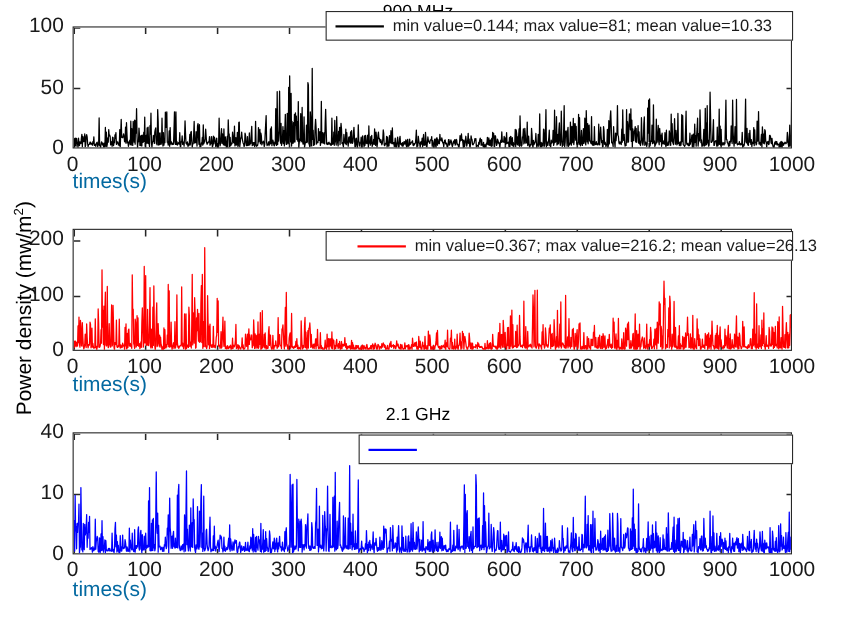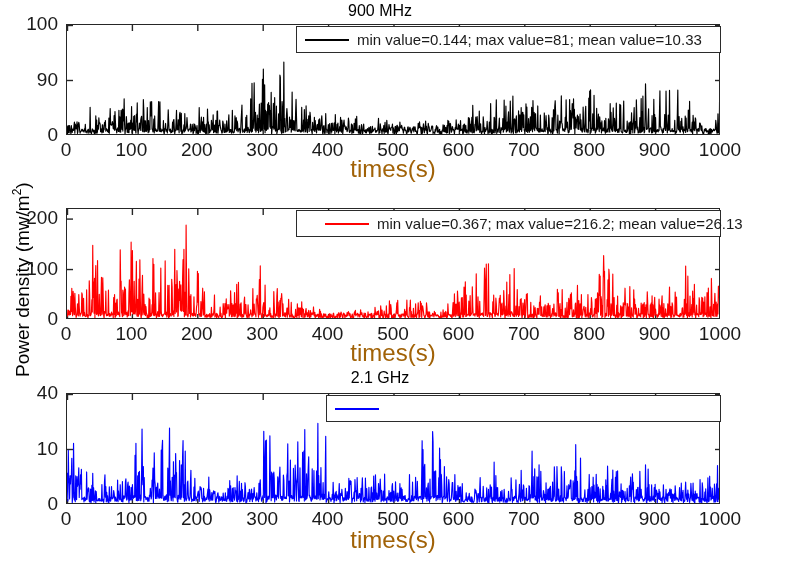--- a/index.html
+++ b/index.html
@@ -77,23 +77,23 @@
   .xtick-label {
     position: absolute;
     text-align: center;
     font-size: 19px;
     color: #1a1a1a;
     white-space: nowrap;
   }
   .xlabel {
     position: absolute;
     width: 100%;
-    text-align: center;
-    font-size: 24px;
-    color: #a16207;
+    text-align: left;
+    font-size: 19px;
+    color: #0369a1;
   }
   .legend {
     position: absolute;
     box-sizing: border-box;
     border: 1.4px solid #2b2b2b;
     background: #ffffff;
     display: flex;
     align-items: center;
     height: 27px;
     padding: 0 6px 0 8px;
@@ -154,27 +154,27 @@
             <line y1="110.5" y2="110.5" x1="0" x2="6" stroke="#262626" stroke-width="1.4"></line>
             <line y1="110.5" y2="110.5" x1="654" x2="648" stroke="#262626" stroke-width="1.4"></line>
             <line y1="55.5" y2="55.5" x1="0" x2="6" stroke="#262626" stroke-width="1.4"></line>
             <line y1="55.5" y2="55.5" x1="654" x2="648" stroke="#262626" stroke-width="1.4"></line>
             <line y1="0.5" y2="0.5" x1="0" x2="6" stroke="#262626" stroke-width="1.4"></line>
             <line y1="0.5" y2="0.5" x1="654" x2="648" stroke="#262626" stroke-width="1.4"></line>
           </g>
           <path d="M0.00 101.31 L0.44 108.56 L0.87 100.83 L1.31 107.44 L1.75 100.68 L2.18 107.81 L2.62 100.69 L3.05 105.06 L3.49 105.62 L3.93 109.14 L4.36 100.47 L4.80 105.42 L5.24 107.43 L5.67 103.96 L6.11 105.40 L6.54 105.47 L6.98 100.72 L7.42 97.17 L7.85 108.28 L8.29 99.01 L8.73 101.29 L9.16 103.84 L9.60 101.49 L10.03 96.81 L10.47 108.37 L10.91 106.79 L11.34 98.86 L11.78 97.40 L12.22 99.45 L12.65 105.34 L13.09 108.23 L13.53 106.40 L13.96 106.26 L14.40 106.02 L14.83 104.24 L15.27 104.22 L15.71 106.13 L16.14 105.30 L16.58 105.92 L17.02 107.06 L17.45 103.76 L17.89 105.58 L18.32 99.36 L18.76 107.24 L19.20 106.86 L19.63 106.21 L20.07 108.06 L20.51 105.66 L20.94 104.72 L21.38 104.28 L21.81 108.21 L22.25 106.84 L22.69 106.45 L23.12 82.25 L23.56 107.21 L24.00 107.50 L24.43 109.16 L24.87 106.06 L25.30 103.93 L25.74 104.79 L26.18 106.74 L26.61 105.20 L27.05 107.74 L27.49 108.99 L27.92 105.14 L28.36 108.14 L28.80 90.89 L29.23 107.85 L29.67 95.11 L30.10 108.23 L30.54 105.93 L30.98 100.36 L31.41 104.28 L31.85 92.81 L32.29 98.63 L32.72 97.78 L33.16 99.33 L33.59 106.72 L34.03 105.35 L34.47 103.79 L34.90 107.97 L35.34 99.72 L35.78 99.99 L36.21 107.40 L36.65 105.16 L37.08 104.71 L37.52 97.55 L37.96 100.71 L38.39 95.59 L38.83 106.22 L39.27 103.49 L39.70 105.20 L40.14 104.26 L40.58 106.64 L41.01 105.31 L41.45 107.39 L41.88 92.96 L42.32 108.30 L42.76 96.04 L43.19 83.47 L43.63 99.77 L44.07 99.38 L44.50 100.27 L44.94 98.74 L45.37 96.68 L45.81 98.88 L46.25 103.78 L46.68 103.95 L47.12 90.65 L47.56 105.27 L47.99 86.53 L48.43 97.01 L48.86 104.81 L49.30 104.07 L49.74 108.00 L50.17 105.09 L50.61 103.39 L51.05 102.50 L51.48 106.47 L51.92 85.23 L52.35 106.85 L52.79 91.85 L53.23 98.73 L53.66 107.23 L54.10 85.35 L54.54 92.74 L54.97 104.31 L55.41 84.13 L55.85 106.07 L56.28 84.93 L56.72 95.95 L57.15 73.81 L57.59 99.16 L58.03 109.03 L58.46 103.93 L58.90 103.93 L59.34 91.48 L59.77 97.72 L60.21 107.23 L60.64 98.80 L61.08 107.42 L61.52 98.10 L61.95 107.75 L62.39 97.93 L62.83 104.33 L63.26 104.30 L63.70 95.32 L64.13 103.59 L64.57 81.46 L65.01 108.03 L65.44 105.09 L65.88 98.15 L66.32 105.03 L66.75 91.22 L67.19 105.15 L67.63 90.53 L68.06 105.45 L68.50 105.22 L68.93 108.08 L69.37 89.27 L69.81 96.99 L70.24 77.93 L70.68 104.77 L71.12 108.79 L71.55 104.21 L71.99 103.46 L72.42 98.15 L72.86 102.52 L73.30 105.40 L73.73 95.08 L74.17 92.66 L74.61 91.27 L75.04 105.14 L75.48 105.83 L75.91 106.75 L76.35 74.63 L76.79 85.41 L77.22 106.88 L77.66 95.92 L78.10 106.49 L78.53 95.84 L78.97 104.83 L79.40 106.34 L79.84 104.53 L80.28 82.47 L80.71 102.73 L81.15 107.75 L81.59 95.55 L82.02 107.00 L82.46 102.76 L82.90 104.75 L83.33 76.84 L83.77 90.90 L84.20 82.25 L84.64 76.61 L85.08 104.29 L85.51 104.42 L85.95 106.93 L86.39 103.28 L86.82 94.01 L87.26 108.01 L87.69 90.95 L88.13 105.93 L88.57 103.75 L89.00 104.33 L89.44 106.46 L89.88 105.39 L90.31 106.27 L90.75 106.06 L91.18 92.82 L91.62 76.64 L92.06 103.77 L92.49 106.30 L92.93 76.82 L93.37 106.32 L93.80 103.62 L94.24 106.89 L94.68 105.86 L95.11 104.78 L95.55 105.28 L95.98 106.07 L96.42 95.60 L96.86 108.22 L97.29 108.43 L97.73 103.65 L98.17 104.03 L98.60 98.45 L99.04 106.24 L99.47 104.77 L99.91 104.32 L100.35 107.94 L100.78 99.59 L101.22 84.89 L101.66 96.30 L102.09 105.28 L102.53 104.50 L102.96 106.51 L103.40 103.97 L103.84 108.00 L104.27 105.75 L104.71 107.49 L105.15 105.12 L105.58 97.13 L106.02 106.71 L106.45 95.37 L106.89 94.51 L107.33 103.18 L107.76 108.68 L108.20 105.10 L108.64 105.67 L109.07 97.30 L109.51 85.39 L109.95 105.04 L110.38 103.48 L110.82 104.66 L111.25 94.70 L111.69 103.22 L112.13 107.80 L112.56 89.48 L113.00 87.36 L113.44 99.68 L113.87 106.21 L114.31 88.40 L114.74 108.44 L115.18 108.24 L115.62 108.20 L116.05 104.94 L116.49 105.75 L116.93 99.95 L117.36 106.91 L117.80 88.47 L118.23 105.81 L118.67 104.21 L119.11 104.02 L119.54 100.82 L119.98 92.47 L120.42 99.35 L120.85 104.54 L121.29 106.14 L121.73 105.50 L122.16 104.25 L122.60 103.89 L123.03 104.19 L123.47 99.17 L123.91 106.95 L124.34 105.92 L124.78 105.69 L125.22 99.24 L125.65 103.53 L126.09 108.56 L126.52 107.39 L126.96 98.86 L127.40 105.71 L127.83 99.57 L128.27 101.34 L128.71 103.73 L129.14 108.38 L129.58 104.67 L130.01 100.60 L130.45 108.01 L130.89 105.54 L131.32 108.95 L131.76 105.43 L132.20 82.49 L132.63 101.30 L133.07 107.59 L133.51 105.34 L133.94 97.83 L134.38 91.97 L134.81 105.29 L135.25 96.72 L135.69 104.75 L136.12 106.62 L136.56 92.25 L137.00 106.24 L137.43 107.25 L137.87 99.46 L138.30 105.31 L138.74 108.86 L139.18 105.45 L139.61 98.99 L140.05 108.76 L140.49 84.09 L140.92 97.17 L141.36 96.80 L141.79 108.35 L142.23 99.92 L142.67 107.42 L143.10 106.72 L143.54 104.94 L143.98 105.71 L144.41 95.21 L144.85 99.29 L145.28 104.41 L145.72 104.99 L146.16 89.73 L146.59 107.66 L147.03 104.83 L147.47 100.16 L147.90 106.94 L148.34 105.71 L148.78 95.31 L149.21 108.04 L149.65 107.65 L150.08 86.30 L150.52 86.04 L150.96 108.24 L151.39 104.62 L151.83 100.43 L152.27 100.49 L152.70 95.16 L153.14 100.24 L153.57 103.05 L154.01 104.92 L154.45 105.91 L154.88 108.11 L155.32 107.54 L155.76 95.97 L156.19 97.81 L156.63 104.73 L157.06 107.22 L157.50 107.51 L157.94 99.12 L158.37 107.13 L158.81 105.97 L159.25 107.03 L159.68 95.85 L160.12 106.69 L160.56 103.79 L160.99 105.44 L161.43 96.40 L161.86 89.87 L162.30 107.48 L162.74 104.35 L163.17 106.95 L163.61 104.57 L164.05 104.69 L164.48 108.19 L164.92 106.50 L165.35 85.29 L165.79 106.46 L166.23 107.97 L166.66 107.03 L167.10 107.42 L167.54 105.27 L167.97 90.92 L168.41 103.95 L168.84 94.17 L169.28 92.69 L169.72 105.73 L170.15 96.01 L170.59 98.45 L171.03 106.81 L171.46 104.74 L171.90 104.93 L172.33 103.25 L172.77 104.57 L173.21 108.17 L173.64 106.39 L174.08 96.27 L174.52 87.91 L174.95 80.01 L175.39 104.75 L175.83 107.34 L176.26 106.34 L176.70 106.24 L177.13 104.05 L177.57 107.46 L178.01 103.78 L178.44 106.08 L178.88 92.26 L179.32 105.42 L179.75 90.30 L180.19 107.46 L180.62 103.95 L181.06 102.39 L181.50 104.30 L181.93 106.76 L182.37 107.68 L182.81 104.09 L183.24 105.54 L183.68 73.86 L184.11 106.82 L184.55 107.16 L184.99 58.26 L185.42 106.32 L185.86 95.22 L186.30 103.19 L186.73 90.05 L187.17 57.85 L187.61 94.19 L188.04 105.13 L188.48 87.21 L188.91 107.11 L189.35 104.97 L189.79 101.34 L190.22 90.05 L190.66 105.48 L191.10 93.69 L191.53 107.63 L191.97 92.20 L192.40 78.96 L192.84 102.76 L193.28 106.31 L193.71 105.95 L194.15 77.97 L194.59 101.67 L195.02 105.76 L195.46 54.38 L195.89 104.72 L196.33 43.98 L196.77 79.23 L197.20 104.19 L197.64 59.81 L198.08 107.75 L198.51 85.38 L198.95 104.48 L199.38 105.43 L199.82 86.59 L200.26 104.13 L200.69 78.97 L201.13 103.99 L201.57 77.63 L202.00 88.97 L202.44 80.54 L202.88 101.91 L203.31 85.75 L203.75 103.34 L204.18 67.32 L204.62 109.24 L205.06 104.34 L205.49 101.25 L205.93 102.53 L206.37 78.39 L206.80 104.06 L207.24 102.06 L207.67 72.68 L208.11 104.01 L208.55 106.08 L208.98 105.22 L209.42 81.18 L209.86 108.75 L210.29 106.52 L210.73 104.02 L211.16 104.43 L211.60 88.87 L212.04 104.68 L212.47 103.62 L212.91 50.11 L213.35 52.38 L213.78 105.32 L214.22 106.69 L214.66 108.38 L215.09 76.63 L215.53 83.19 L215.96 107.65 L216.40 107.68 L216.84 37.09 L217.27 101.77 L217.71 93.32 L218.15 107.17 L218.58 103.68 L219.02 106.44 L219.45 90.62 L219.89 83.46 L220.33 90.65 L220.76 106.00 L221.20 104.60 L221.64 103.79 L222.07 104.61 L222.51 92.04 L222.94 102.51 L223.38 102.52 L223.82 94.76 L224.25 107.15 L224.69 104.14 L225.13 67.11 L225.56 104.74 L226.00 103.31 L226.43 95.55 L226.87 105.34 L227.31 103.19 L227.74 95.90 L228.18 105.86 L228.62 87.34 L229.05 74.38 L229.49 92.04 L229.93 105.75 L230.36 106.19 L230.80 106.40 L231.23 104.79 L231.67 106.10 L232.11 104.26 L232.54 105.81 L232.98 105.84 L233.42 106.92 L233.85 105.05 L234.29 107.01 L234.72 82.34 L235.16 106.13 L235.60 106.07 L236.03 104.81 L236.47 95.07 L236.91 107.05 L237.34 84.46 L237.78 103.03 L238.21 104.10 L238.65 106.84 L239.09 80.94 L239.52 96.83 L239.96 104.82 L240.40 107.61 L240.83 94.40 L241.27 102.78 L241.71 90.77 L242.14 106.49 L242.58 95.33 L243.01 87.20 L243.45 92.01 L243.89 105.35 L244.32 104.57 L244.76 106.63 L245.20 108.60 L245.63 97.27 L246.07 102.83 L246.50 104.60 L246.94 105.65 L247.38 92.30 L247.81 106.51 L248.25 95.54 L248.69 104.12 L249.12 104.77 L249.56 107.91 L249.99 100.17 L250.43 99.40 L250.87 103.71 L251.30 105.04 L251.74 94.81 L252.18 105.21 L252.61 93.74 L253.05 103.75 L253.48 105.31 L253.92 103.69 L254.36 95.38 L254.79 90.84 L255.23 100.16 L255.67 108.44 L256.10 108.44 L256.54 101.17 L256.98 100.67 L257.41 106.93 L257.85 108.99 L258.28 106.86 L258.72 88.52 L259.16 104.07 L259.59 104.25 L260.03 107.89 L260.47 104.91 L260.90 104.96 L261.34 99.63 L261.77 107.09 L262.21 108.82 L262.65 98.54 L263.08 105.78 L263.52 104.66 L263.96 108.33 L264.39 98.45 L264.83 107.04 L265.26 97.98 L265.70 105.13 L266.14 103.69 L266.57 105.54 L267.01 98.34 L267.45 97.80 L267.88 108.92 L268.32 89.48 L268.76 105.15 L269.19 103.76 L269.63 107.03 L270.06 99.27 L270.50 105.61 L270.94 97.99 L271.37 108.10 L271.81 106.15 L272.25 105.51 L272.68 101.68 L273.12 106.24 L273.55 92.27 L273.99 101.96 L274.43 107.20 L274.86 95.04 L275.30 99.87 L275.74 108.66 L276.17 105.05 L276.61 98.32 L277.04 95.14 L277.48 101.11 L277.92 100.63 L278.35 103.71 L278.79 104.60 L279.23 101.94 L279.66 103.91 L280.10 106.60 L280.54 105.34 L280.97 102.14 L281.41 93.17 L281.84 96.29 L282.28 106.74 L282.72 107.54 L283.15 106.21 L283.59 105.10 L284.03 105.92 L284.46 98.95 L284.90 108.50 L285.33 99.76 L285.77 105.43 L286.21 107.77 L286.64 107.71 L287.08 98.30 L287.52 103.70 L287.95 104.97 L288.39 93.84 L288.82 104.62 L289.26 105.62 L289.70 91.29 L290.13 105.67 L290.57 105.75 L291.01 104.62 L291.44 108.20 L291.88 105.64 L292.31 100.48 L292.75 108.55 L293.19 105.26 L293.62 108.69 L294.06 102.93 L294.50 99.63 L294.93 105.19 L295.37 108.70 L295.81 108.34 L296.24 101.15 L296.68 99.01 L297.11 105.89 L297.55 106.41 L297.99 105.48 L298.42 107.62 L298.86 104.60 L299.30 107.99 L299.73 106.63 L300.17 104.10 L300.60 103.70 L301.04 106.07 L301.48 105.37 L301.91 102.27 L302.35 107.59 L302.79 108.54 L303.22 102.45 L303.66 101.64 L304.09 108.04 L304.53 107.73 L304.97 107.31 L305.40 101.40 L305.84 106.31 L306.28 106.00 L306.71 104.96 L307.15 104.28 L307.59 104.11 L308.02 102.94 L308.46 106.71 L308.89 107.43 L309.33 105.65 L309.77 106.67 L310.20 105.35 L310.64 105.20 L311.08 100.44 L311.51 93.23 L311.95 108.46 L312.38 105.58 L312.82 107.75 L313.26 98.87 L313.69 102.61 L314.13 105.01 L314.57 105.90 L315.00 108.72 L315.44 104.17 L315.87 103.81 L316.31 106.12 L316.75 100.68 L317.18 108.46 L317.62 102.44 L318.06 97.28 L318.49 107.07 L318.93 105.57 L319.36 106.94 L319.80 95.31 L320.24 101.69 L320.67 108.17 L321.11 108.47 L321.55 104.34 L321.98 99.48 L322.42 102.49 L322.86 104.11 L323.29 103.99 L323.73 105.43 L324.16 102.25 L324.60 102.25 L325.04 102.27 L325.47 99.18 L325.91 107.89 L326.35 102.82 L326.78 105.17 L327.22 105.60 L327.65 108.94 L328.09 101.64 L328.53 101.41 L328.96 107.06 L329.40 109.18 L329.84 100.46 L330.27 100.30 L330.71 106.90 L331.14 101.71 L331.58 104.14 L332.02 105.62 L332.45 105.65 L332.89 97.13 L333.33 102.10 L333.76 102.41 L334.20 103.11 L334.64 100.42 L335.07 102.44 L335.51 104.98 L335.94 104.80 L336.38 108.27 L336.82 104.57 L337.25 102.52 L337.69 102.21 L338.13 105.77 L338.56 104.96 L339.00 105.29 L339.43 108.39 L339.87 108.43 L340.31 107.36 L340.74 102.04 L341.18 101.95 L341.62 106.85 L342.05 105.88 L342.49 103.86 L342.92 102.24 L343.36 103.82 L343.80 106.75 L344.23 108.28 L344.67 106.73 L345.11 104.03 L345.54 103.15 L345.98 105.07 L346.41 101.87 L346.85 106.93 L347.29 104.99 L347.72 101.74 L348.16 102.19 L348.60 106.54 L349.03 105.86 L349.47 106.73 L349.91 108.62 L350.34 108.56 L350.78 104.74 L351.21 98.25 L351.65 103.06 L352.09 102.56 L352.52 96.81 L352.96 102.32 L353.40 101.73 L353.83 105.12 L354.27 109.19 L354.70 102.34 L355.14 108.49 L355.58 107.02 L356.01 102.92 L356.45 98.87 L356.89 103.22 L357.32 107.80 L357.76 105.42 L358.19 102.14 L358.63 96.15 L359.07 105.33 L359.50 101.43 L359.94 107.76 L360.38 108.79 L360.81 105.18 L361.25 98.44 L361.69 101.28 L362.12 101.88 L362.56 106.29 L362.99 106.69 L363.43 105.86 L363.87 105.35 L364.30 103.87 L364.74 101.03 L365.18 102.65 L365.61 101.02 L366.05 108.46 L366.48 106.97 L366.92 107.65 L367.36 107.33 L367.79 108.42 L368.23 104.43 L368.67 106.25 L369.10 102.35 L369.54 100.57 L369.97 101.89 L370.41 107.09 L370.85 101.99 L371.28 106.61 L371.72 106.44 L372.16 108.04 L372.59 104.39 L373.03 109.39 L373.46 109.38 L373.90 106.46 L374.34 108.21 L374.77 108.79 L375.21 105.10 L375.65 106.07 L376.08 99.84 L376.52 106.16 L376.96 106.68 L377.39 100.41 L377.83 106.62 L378.26 107.15 L378.70 102.26 L379.14 107.03 L379.57 108.04 L380.01 100.70 L380.45 107.65 L380.88 95.28 L381.32 100.33 L381.75 96.25 L382.19 108.19 L382.63 108.35 L383.06 98.27 L383.50 98.83 L383.94 104.14 L384.37 107.25 L384.81 106.00 L385.24 101.52 L385.68 102.50 L386.12 105.04 L386.55 104.54 L386.99 106.23 L387.43 108.93 L387.86 104.98 L388.30 102.44 L388.74 104.52 L389.17 94.79 L389.61 102.58 L390.04 104.07 L390.48 104.30 L390.92 103.25 L391.35 99.01 L391.79 104.49 L392.23 100.39 L392.66 106.35 L393.10 104.75 L393.53 95.58 L393.97 105.45 L394.41 105.24 L394.84 104.62 L395.28 104.20 L395.72 108.36 L396.15 100.23 L396.59 108.07 L397.02 99.19 L397.46 99.06 L397.90 106.18 L398.33 106.97 L398.77 100.23 L399.21 107.60 L399.64 104.72 L400.08 108.25 L400.52 105.90 L400.95 105.97 L401.39 92.66 L401.82 108.25 L402.26 92.98 L402.70 96.65 L403.13 106.20 L403.57 99.39 L404.01 107.06 L404.44 99.37 L404.88 92.27 L405.31 108.02 L405.75 80.24 L406.19 96.73 L406.62 107.51 L407.06 107.84 L407.50 106.88 L407.93 99.38 L408.37 99.32 L408.80 92.12 L409.24 105.82 L409.68 104.55 L410.11 91.61 L410.55 97.45 L410.99 105.09 L411.42 104.83 L411.86 104.67 L412.29 85.97 L412.73 107.36 L413.17 103.99 L413.60 98.82 L414.04 106.62 L414.48 108.68 L414.91 107.76 L415.35 106.15 L415.79 106.64 L416.22 91.73 L416.66 97.86 L417.09 107.20 L417.53 108.94 L417.97 102.61 L418.40 106.48 L418.84 105.65 L419.28 104.44 L419.71 103.46 L420.15 96.30 L420.58 104.06 L421.02 108.93 L421.46 107.10 L421.89 106.41 L422.33 97.15 L422.77 108.03 L423.20 105.53 L423.64 78.58 L424.07 105.16 L424.51 108.58 L424.95 104.34 L425.38 108.40 L425.82 105.05 L426.26 107.44 L426.69 107.76 L427.13 92.39 L427.57 93.04 L428.00 107.87 L428.44 105.35 L428.87 95.59 L429.31 74.71 L429.75 108.48 L430.18 104.11 L430.62 104.25 L431.06 107.23 L431.49 104.16 L431.93 100.01 L432.36 93.19 L432.80 107.46 L433.24 106.70 L433.67 108.45 L434.11 102.47 L434.55 105.20 L434.98 103.71 L435.42 104.27 L435.85 93.49 L436.29 107.21 L436.73 105.44 L437.16 75.19 L437.60 104.34 L438.04 103.99 L438.47 103.45 L438.91 81.06 L439.34 106.90 L439.78 105.91 L440.22 97.10 L440.65 105.72 L441.09 92.86 L441.53 86.78 L441.96 104.44 L442.40 107.23 L442.84 103.72 L443.27 76.07 L443.71 97.30 L444.14 108.10 L444.58 104.99 L445.02 107.04 L445.45 92.62 L445.89 71.04 L446.33 108.39 L446.76 104.80 L447.20 94.51 L447.63 93.92 L448.07 96.79 L448.51 107.84 L448.94 94.80 L449.38 90.79 L449.82 107.99 L450.25 105.19 L450.69 106.77 L451.12 105.79 L451.56 85.93 L452.00 103.12 L452.43 106.92 L452.87 89.84 L453.31 102.58 L453.74 104.77 L454.18 82.54 L454.62 106.45 L455.05 102.46 L455.49 87.29 L455.92 87.50 L456.36 102.37 L456.80 89.94 L457.23 105.32 L457.67 106.60 L458.11 105.09 L458.54 104.35 L458.98 78.93 L459.41 106.41 L459.85 82.02 L460.29 101.98 L460.72 107.50 L461.16 105.71 L461.60 93.56 L462.03 102.88 L462.47 107.12 L462.90 103.11 L463.34 91.85 L463.78 105.44 L464.21 102.71 L464.65 82.32 L465.09 103.26 L465.52 106.80 L465.96 75.61 L466.39 91.77 L466.83 104.06 L467.27 87.45 L467.70 105.70 L468.14 90.33 L468.58 88.69 L469.01 103.04 L469.45 103.29 L469.89 104.21 L470.32 105.62 L470.76 80.95 L471.19 105.39 L471.63 106.99 L472.07 103.55 L472.50 107.04 L472.94 107.11 L473.38 90.12 L473.81 105.93 L474.25 106.38 L474.68 106.04 L475.12 103.78 L475.56 106.37 L475.99 105.74 L476.43 106.73 L476.87 106.36 L477.30 87.95 L477.74 103.80 L478.17 106.77 L478.61 97.97 L479.05 90.67 L479.48 98.68 L479.92 104.67 L480.36 102.73 L480.79 108.53 L481.23 108.25 L481.67 90.09 L482.10 93.66 L482.54 106.18 L482.97 104.12 L483.41 105.03 L483.85 108.26 L484.28 106.81 L484.72 106.42 L485.16 92.70 L485.59 109.10 L486.03 107.43 L486.46 84.70 L486.90 105.82 L487.34 95.32 L487.77 81.37 L488.21 75.70 L488.65 89.20 L489.08 104.81 L489.52 104.33 L489.95 105.40 L490.39 108.06 L490.83 90.17 L491.26 102.71 L491.70 103.79 L492.14 108.89 L492.57 96.00 L493.01 102.92 L493.44 97.51 L493.88 95.69 L494.32 70.92 L494.75 98.02 L495.19 98.87 L495.63 104.53 L496.06 105.86 L496.50 104.01 L496.94 104.12 L497.37 105.77 L497.81 106.39 L498.24 92.28 L498.68 104.22 L499.12 74.87 L499.55 97.45 L499.99 102.70 L500.43 97.11 L500.86 104.89 L501.30 107.89 L501.73 105.70 L502.17 107.17 L502.61 74.59 L503.04 104.62 L503.48 85.50 L503.92 91.20 L504.35 104.17 L504.79 90.62 L505.22 78.52 L505.66 83.20 L506.10 92.96 L506.53 73.89 L506.97 103.60 L507.41 84.32 L507.84 108.85 L508.28 92.18 L508.72 96.16 L509.15 102.87 L509.59 94.88 L510.02 93.61 L510.46 90.02 L510.90 104.02 L511.33 91.61 L511.77 104.37 L512.21 97.34 L512.64 98.49 L513.08 89.10 L513.51 105.02 L513.95 94.84 L514.39 105.82 L514.82 103.37 L515.26 107.27 L515.70 104.19 L516.13 82.00 L516.57 97.67 L517.00 104.62 L517.44 106.99 L517.88 103.19 L518.31 87.48 L518.75 81.28 L519.19 107.06 L519.62 105.23 L520.06 104.16 L520.49 105.98 L520.93 107.99 L521.37 105.84 L521.80 73.20 L522.24 95.98 L522.68 66.10 L523.11 103.91 L523.55 64.93 L523.99 107.52 L524.42 104.42 L524.86 103.13 L525.29 103.39 L525.73 88.73 L526.17 105.61 L526.60 102.64 L527.04 70.31 L527.48 105.17 L527.91 103.17 L528.35 108.12 L528.78 106.71 L529.22 105.91 L529.66 83.36 L530.09 104.79 L530.53 103.37 L530.97 96.63 L531.40 89.09 L531.84 103.76 L532.27 106.58 L532.71 91.81 L533.15 98.22 L533.58 103.83 L534.02 97.82 L534.46 108.00 L534.89 95.94 L535.33 104.59 L535.77 105.87 L536.20 104.60 L536.64 102.94 L537.07 106.04 L537.51 95.66 L537.95 106.02 L538.38 108.35 L538.82 93.34 L539.26 106.93 L539.69 107.13 L540.13 106.25 L540.56 103.91 L541.00 107.03 L541.44 93.93 L541.87 96.71 L542.31 104.25 L542.75 107.13 L543.18 78.68 L543.62 103.22 L544.05 87.44 L544.49 104.23 L544.93 105.52 L545.36 106.49 L545.80 97.63 L546.24 82.93 L546.67 97.69 L547.11 106.02 L547.55 93.44 L547.98 98.57 L548.42 106.68 L548.85 105.38 L549.29 78.18 L549.73 105.31 L550.16 104.18 L550.60 107.30 L551.04 106.36 L551.47 103.95 L551.91 107.38 L552.34 104.64 L552.78 79.32 L553.22 103.75 L553.65 80.19 L554.09 106.17 L554.53 106.84 L554.96 107.42 L555.40 108.03 L555.83 107.05 L556.27 91.56 L556.71 76.09 L557.14 105.08 L557.58 106.30 L558.02 106.60 L558.45 105.16 L558.89 107.48 L559.32 106.76 L559.76 107.34 L560.20 96.08 L560.63 106.06 L561.07 102.31 L561.51 103.65 L561.94 97.78 L562.38 108.65 L562.82 98.41 L563.25 96.92 L563.69 108.67 L564.12 104.24 L564.56 87.74 L565.00 104.52 L565.43 98.38 L565.87 107.87 L566.31 98.00 L566.74 92.19 L567.18 82.46 L567.61 107.81 L568.05 104.04 L568.49 96.22 L568.92 103.14 L569.36 74.89 L569.80 90.92 L570.23 104.75 L570.67 102.16 L571.10 108.02 L571.54 107.63 L571.98 107.60 L572.41 102.00 L572.85 92.57 L573.29 107.74 L573.72 102.67 L574.16 73.48 L574.60 107.08 L575.03 86.85 L575.47 106.20 L575.90 71.12 L576.34 104.96 L576.78 102.28 L577.21 107.89 L577.65 106.74 L578.09 92.49 L578.52 58.77 L578.96 80.55 L579.39 104.20 L579.83 104.47 L580.27 103.25 L580.70 103.21 L581.14 93.99 L581.58 83.81 L582.01 107.08 L582.45 107.19 L582.88 103.77 L583.32 103.36 L583.76 102.96 L584.19 104.43 L584.63 107.92 L585.07 90.62 L585.50 107.65 L585.94 106.67 L586.37 104.00 L586.81 74.21 L587.25 106.32 L587.68 89.58 L588.12 106.92 L588.56 92.53 L588.99 106.50 L589.43 106.89 L589.87 106.41 L590.30 104.54 L590.74 105.37 L591.17 106.85 L591.61 104.64 L592.05 105.77 L592.48 87.34 L592.92 65.94 L593.36 101.88 L593.79 101.82 L594.23 104.76 L594.66 105.05 L595.10 106.65 L595.54 108.11 L595.97 103.77 L596.41 107.45 L596.85 103.15 L597.28 104.06 L597.72 89.48 L598.15 90.89 L598.59 105.45 L599.03 65.97 L599.46 94.84 L599.90 103.42 L600.34 107.85 L600.77 102.24 L601.21 90.16 L601.65 105.28 L602.08 104.34 L602.52 65.42 L602.95 105.01 L603.39 106.67 L603.83 105.81 L604.26 106.32 L604.70 105.75 L605.14 103.68 L605.57 106.42 L606.01 106.76 L606.44 105.53 L606.88 106.59 L607.32 105.25 L607.75 95.32 L608.19 109.04 L608.63 106.47 L609.06 107.83 L609.50 107.17 L609.93 104.72 L610.37 87.34 L610.81 65.06 L611.24 103.37 L611.68 104.89 L612.12 91.69 L612.55 105.64 L612.99 106.95 L613.42 107.07 L613.86 96.35 L614.30 104.30 L614.73 93.43 L615.17 102.90 L615.61 106.22 L616.04 101.92 L616.48 108.17 L616.92 104.78 L617.35 104.10 L617.79 105.60 L618.22 90.96 L618.66 107.42 L619.10 93.01 L619.53 104.18 L619.97 104.12 L620.41 106.71 L620.84 105.93 L621.28 85.14 L621.71 103.25 L622.15 103.14 L622.59 76.44 L623.02 105.96 L623.46 104.19 L623.90 105.40 L624.33 107.05 L624.77 103.71 L625.20 97.20 L625.64 108.97 L626.08 90.25 L626.51 97.06 L626.95 105.05 L627.39 97.05 L627.82 105.68 L628.26 92.90 L628.70 93.99 L629.13 103.78 L629.57 104.61 L630.00 108.60 L630.44 104.00 L630.88 105.30 L631.31 103.51 L631.75 106.37 L632.19 106.00 L632.62 98.05 L633.06 98.15 L633.49 99.27 L633.93 104.53 L634.37 105.62 L634.80 100.83 L635.24 105.28 L635.68 107.74 L636.11 108.83 L636.55 109.49 L636.98 106.93 L637.42 104.23 L637.86 105.95 L638.29 103.57 L638.73 105.99 L639.17 103.74 L639.60 106.94 L640.04 105.67 L640.47 106.30 L640.91 106.17 L641.35 109.06 L641.78 105.78 L642.22 104.44 L642.66 108.57 L643.09 103.62 L643.53 104.01 L643.97 109.39 L644.40 104.29 L644.84 105.49 L645.27 107.03 L645.71 105.28 L646.15 105.60 L646.58 104.15 L647.02 104.72 L647.46 105.67 L647.89 105.01 L648.33 104.77 L648.76 95.40 L649.20 99.40 L649.64 106.14 L650.07 108.37 L650.51 106.64 L650.95 88.82 L651.38 107.93 L651.82 104.06 L652.25 106.17 L652.69 62.05 L653.13 88.24 L653.56 94.58 L654.00 104.89" fill="none" stroke="#000000" stroke-width="1.15" stroke-linejoin="round"></path>
         </svg>
       </div>
-    <div class="legend" id="legend-0" style="left:296px; top:26px; width:425px;">
+    <div class="legend" id="legend-0" style="left:296px; top:10px; width:425px;">
       <span class="legend-sample" style="border-top-color: rgb(0, 0, 0);"></span>
       <span class="legend-text">min value=0.144; max value=81; mean value=10.33</span>
     </div>
     <div class="xlabel" style="top:155px; left:66px; width:654px;">times(s)</div>
   <div class="ytick-label" style="left: 0px; width: 58px; top: 13px;">100</div>
-      <div class="ytick-label" style="left: 0px; width: 58px; top: 68.5px;">90</div>
+      <div class="ytick-label" style="left: 0px; width: 58px; top: 68.5px;">50</div>
       <div class="ytick-label" style="left: 0px; width: 58px; top: 124px;">0</div>
       <div class="xtick-label" style="width: 60px; left: 36px; top: 139px;">0</div>
       <div class="xtick-label" style="width: 60px; left: 101.4px; top: 139px;">100</div>
       <div class="xtick-label" style="width: 60px; left: 166.8px; top: 139px;">200</div>
       <div class="xtick-label" style="width: 60px; left: 232.2px; top: 139px;">300</div>
       <div class="xtick-label" style="width: 60px; left: 297.6px; top: 139px;">400</div>
       <div class="xtick-label" style="width: 60px; left: 363px; top: 139px;">500</div>
       <div class="xtick-label" style="width: 60px; left: 428.4px; top: 139px;">600</div>
       <div class="xtick-label" style="width: 60px; left: 493.8px; top: 139px;">700</div>
       <div class="xtick-label" style="width: 60px; left: 559.2px; top: 139px;">800</div>

